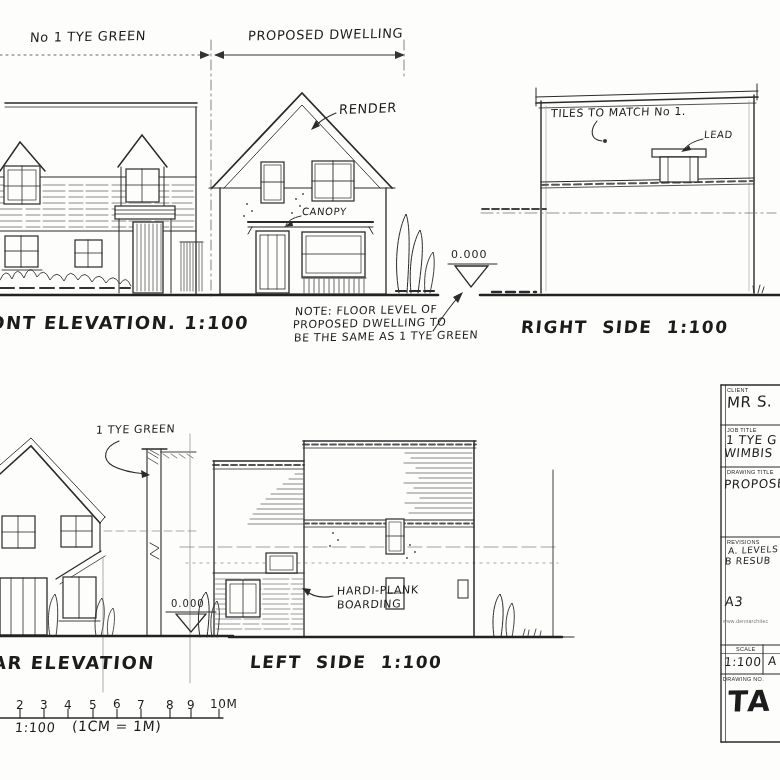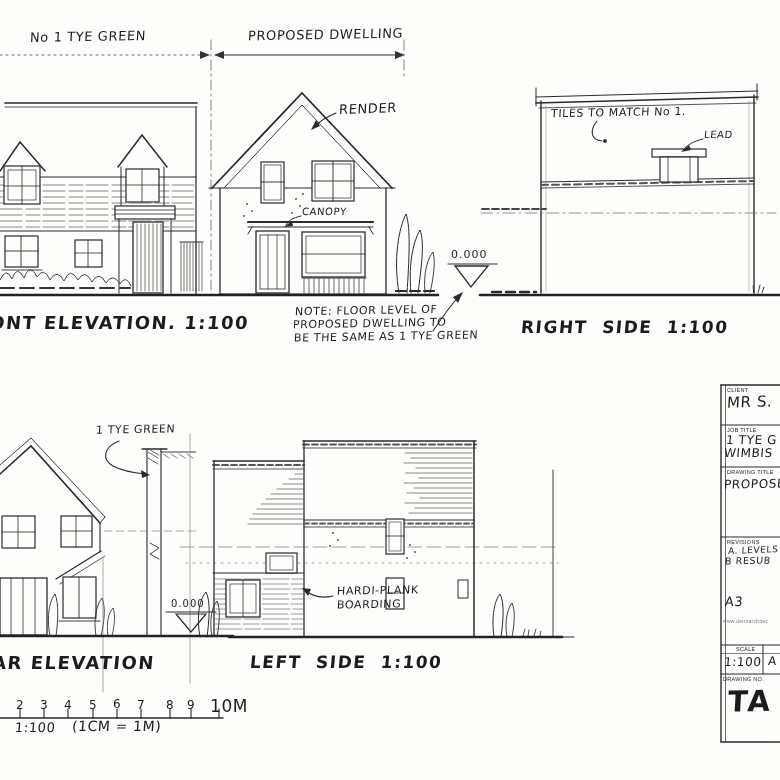--- a/index.html
+++ b/index.html
@@ -268,21 +268,21 @@
 <div class="lbl hand cap" style="left:250px;top:654px;font-size:17px;word-spacing:7px;transform:skewX(-5deg);">LEFT SIDE 1:100</div>
 
 <div class="lbl hand" style="left:16px;top:699px;font-size:12px;">2</div>
 <div class="lbl hand" style="left:40px;top:699px;font-size:12px;">3</div>
 <div class="lbl hand" style="left:64px;top:699px;font-size:12px;">4</div>
 <div class="lbl hand" style="left:89px;top:699px;font-size:12px;">5</div>
 <div class="lbl hand" style="left:113px;top:698px;font-size:12px;">6</div>
 <div class="lbl hand" style="left:137px;top:699px;font-size:12px;">7</div>
 <div class="lbl hand" style="left:166px;top:699px;font-size:12px;">8</div>
 <div class="lbl hand" style="left:187px;top:699px;font-size:12px;">9</div>
-<div class="lbl hand" style="left:210px;top:698px;font-size:17px;">10M</div>
+<div class="lbl hand" style="left:210px;top:698px;font-size:12px;">10M</div>
 
 <div class="lbl hand" style="left:15px;top:721px;font-size:13px;transform:skewX(-5deg);">1:100</div>
 <div class="lbl hand" style="left:72px;top:719px;font-size:14px;transform:skewX(-4deg);">(1CM = 1M)</div>
 
 <div class="lbl tbh" style="left:727px;top:388px;font-size:5.5px;">CLIENT</div>
 <div class="lbl hand" style="left:727px;top:395px;font-size:15px;transform:rotate(-2deg) skewX(-5deg);">MR S.</div>
 
 <div class="lbl tbh" style="left:727px;top:428px;font-size:5.5px;">JOB TITLE</div>
 <div class="lbl hand" style="left:726px;top:434px;font-size:12px;transform:skewX(-5deg);">1 TYE G</div>
 <div class="lbl hand" style="left:724px;top:447px;font-size:12px;transform:skewX(-5deg);">WIMBIS</div>

